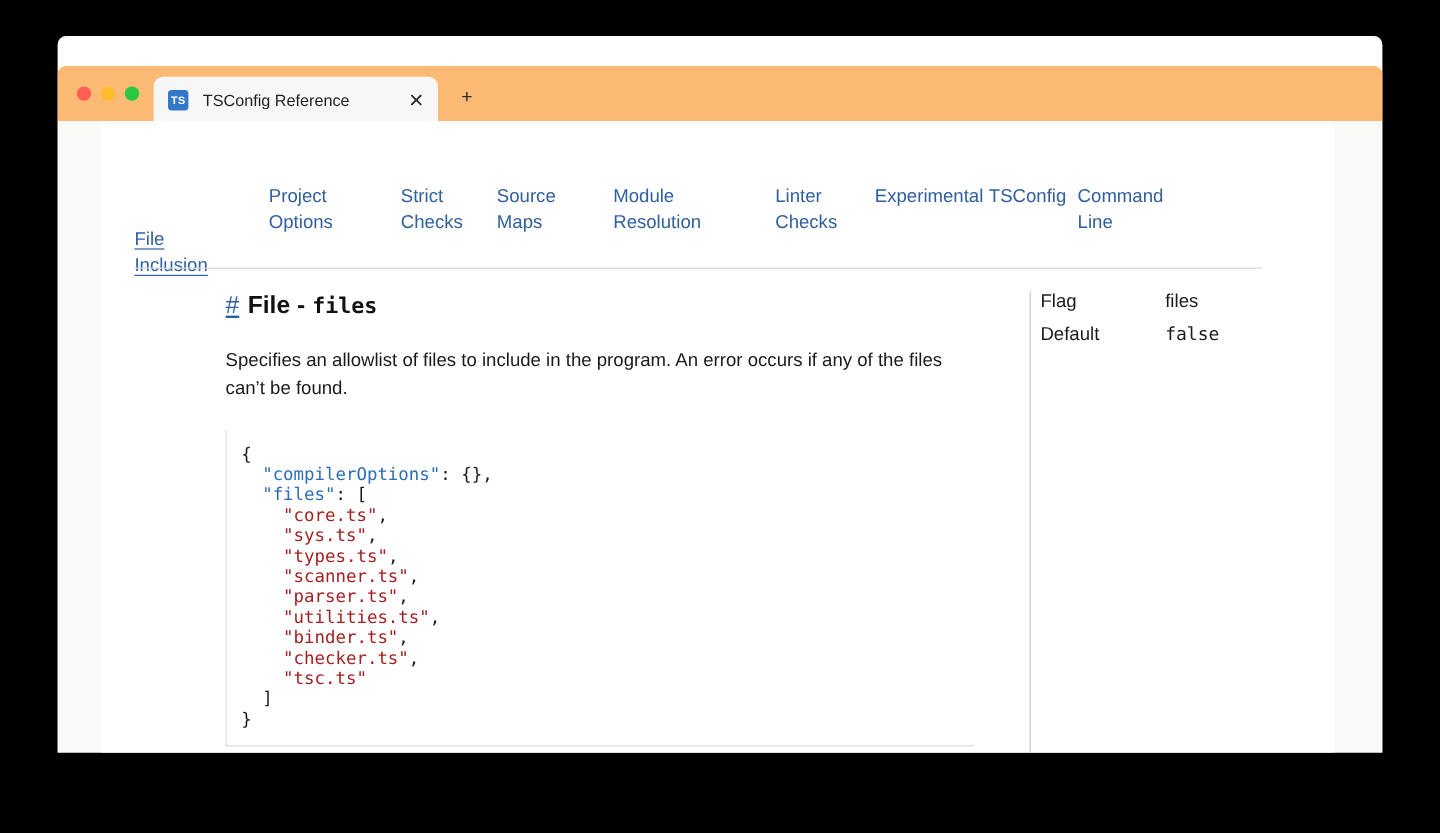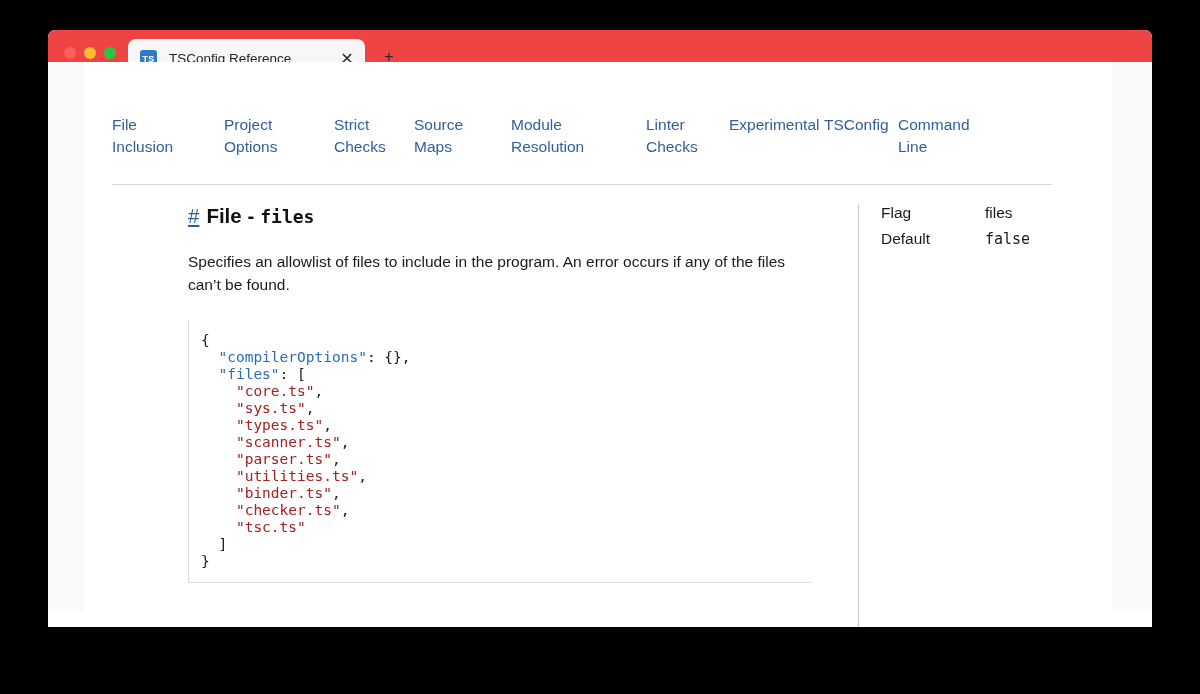--- a/index.html
+++ b/index.html
@@ -22,23 +22,24 @@
     width: 1104px;
     height: 597px;
     background: #ffffff;
     border-radius: 7px 7px 0 0;
     overflow: hidden;
   }
 
   
   .tab-strip {
     position: relative;
-    height: 32px;
-    background: #ef4444;
+    height: 46px;
+    background: #fdba74;
     border-radius: 7px 7px 0 0;
+    margin-top: 25px;
   }
   .traffic-lights {
     position: absolute;
     left: 16px;
     top: 17px;
     display: flex;
     gap: 8px;
   }
   .light {
     width: 12px;
@@ -131,21 +132,23 @@
     width: 968px;
     display: flex;
   }
   .nav-item {
     font-size: 15.5px;
     line-height: 22px;
     color: #2f5f9e;
     white-space: pre-line;
   }
   .nav-item.active {
+    text-decoration: underline;
     text-underline-offset: 3px;
+    margin-top: 36px;
   }
   .nav-w1 { width: 112px; }
   .nav-w2 { width: 110px; }
   .nav-w3 { width: 80px; }
   .nav-w4 { width: 135px; }
   .nav-w5 { width: 97px; }
   .nav-w6 { width: 83px; }
   .nav-w7 { width: 95px; }
   .nav-w8 { width: 74px; }
   .nav-w9 { width: 80px; }
@@ -215,21 +218,21 @@
   .tok-punc { color: #1a1a1a; }
 
   
   .info-panel {
     position: absolute;
     left: 774px;
     top: 142px;
     width: 250px;
     height: 430px;
     border-left: 1px solid #c8c8c8;
-    padding-left: 22px;
+    padding-left: 8px;
     box-sizing: border-box;
   }
   .info-row {
     display: flex;
     align-items: baseline;
     margin-bottom: 8px;
   }
   .info-label {
     width: 104px;
     font-size: 15.5px;

